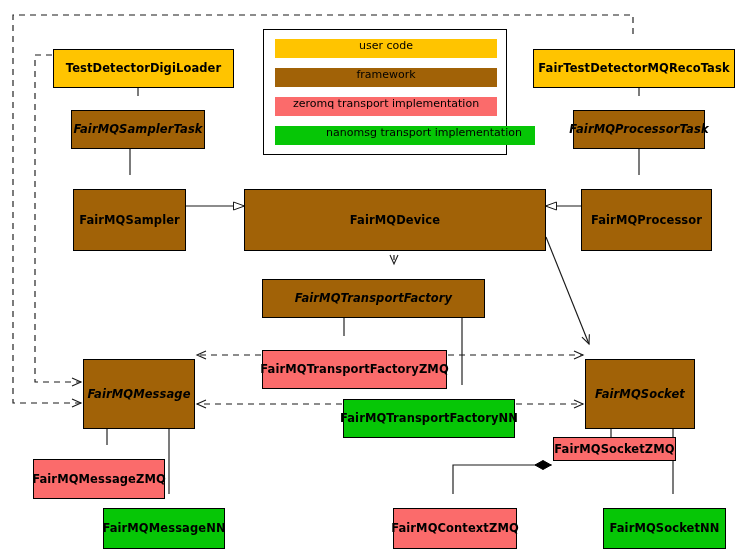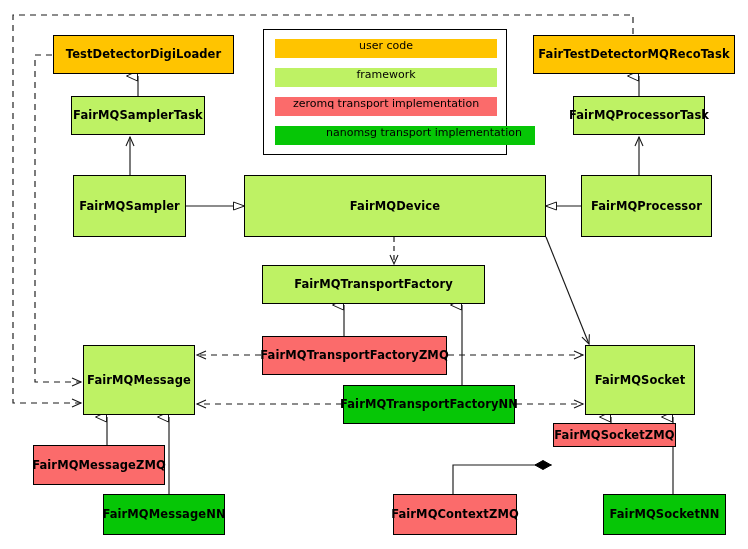--- a/index.html
+++ b/index.html
@@ -17,24 +17,25 @@
     box-sizing:border-box;
     border:1px solid #000000;
     display:flex; align-items:center; justify-content:center;
     text-align:center;
     font-size:11.5px;
     font-weight:bold;
     color:#000000;
     line-height:1.1;
     letter-spacing:0.1px;
     z-index:3;
-  }
-  .node.abstract { }
+    margin-top:14px;
+  }
+  .node.abstract { font-style:italic; }
   .c-user      { background:#FFC400; }
-  .c-framework { background:#bef264; }
+  .c-framework { background:#a16207; }
   .c-zeromq    { background:#FB6B6B; }
   .c-nanomsg   { background:#06C606; }
 
   #legend {
     position:absolute;
     left:263px; top:29px; width:244px; height:126px;
     box-sizing:border-box;
     border:1px solid #000000;
     background:#ffffff;
     z-index:4;

